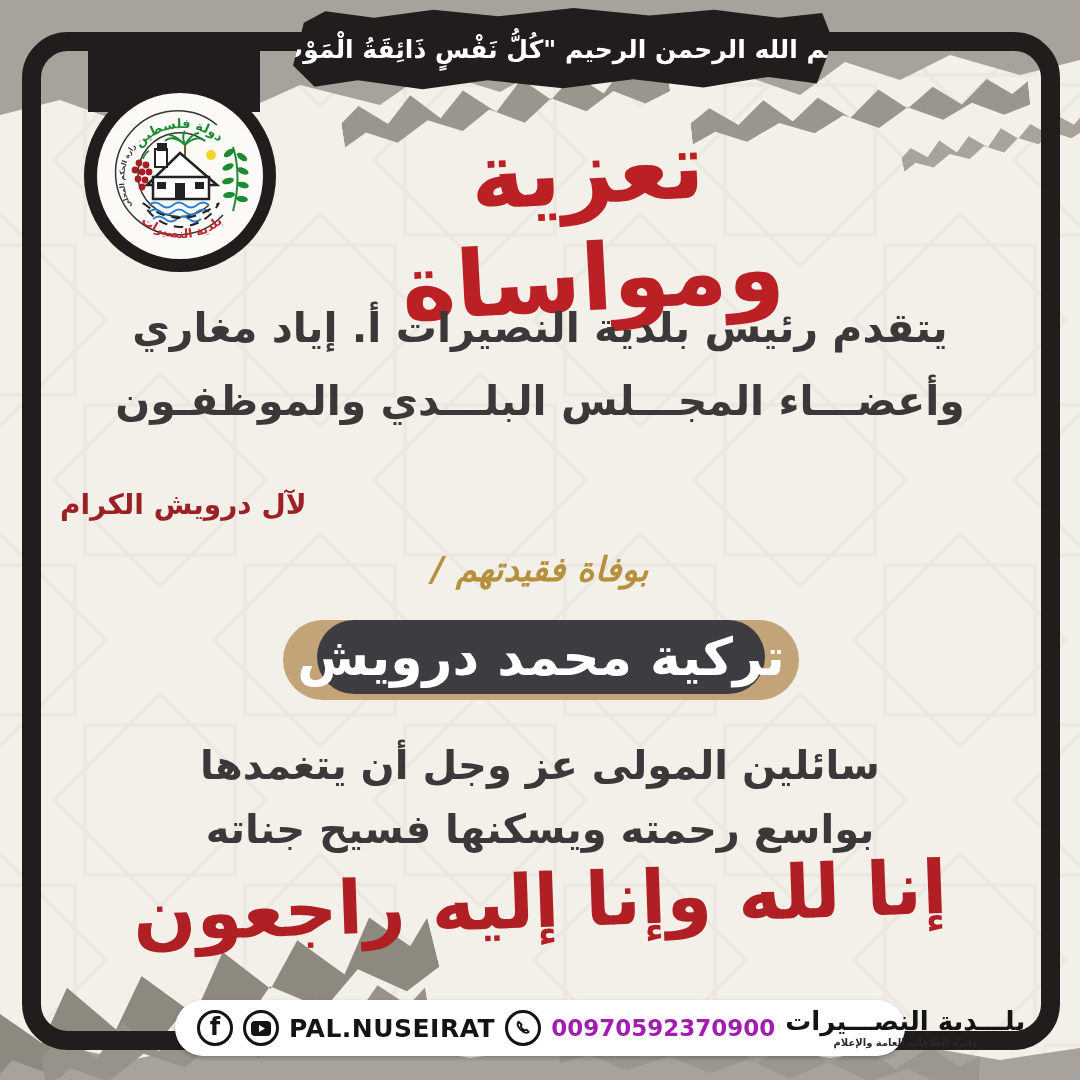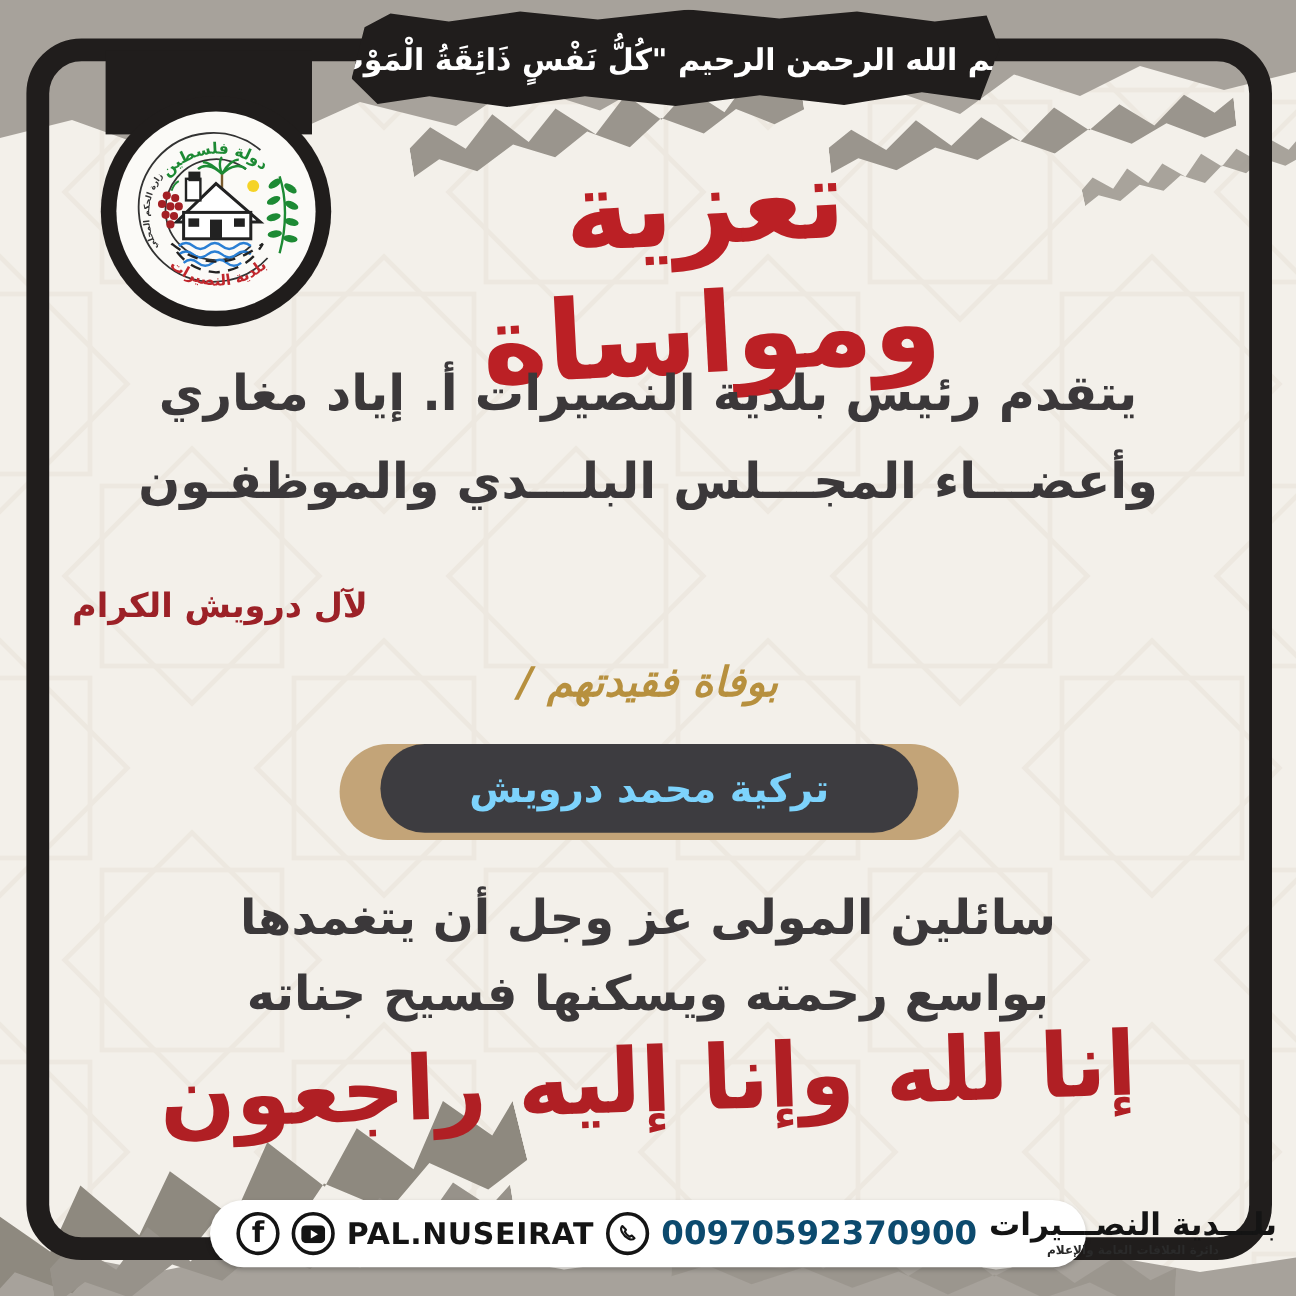--- a/index.html
+++ b/index.html
@@ -45,35 +45,35 @@
     color:#3b383a;font-size:41px;font-weight:bold;line-height:73px;}
   .family-line{left:60px;top:488px;width:960px;z-index:3;text-align:left;direction:rtl;
     color:#9c2127;font-size:28px;font-weight:bold;}
   .intro-line{left:60px;top:549px;width:960px;z-index:3;text-align:center;direction:rtl;
     color:#b7903e;font-size:34px;font-weight:bold;font-style:italic;}
   
   .pill-outer{left:283px;top:620px;width:516px;height:80px;background:#c3a478;
     border-radius:42px;z-index:3;display:flex;align-items:center;justify-content:center;}
   .pill-inner{width:448px;height:74px;background:#3d3c40;border-radius:40px;
     display:flex;align-items:center;justify-content:center;transform:translateY(-3px);}
-  .pill-inner span{color:#7dd3fc;font-size:32px;font-weight:bold;direction:rtl;white-space:nowrap;}
+  .pill-inner span{color:#ffffff;font-size:52px;font-weight:bold;direction:rtl;white-space:nowrap;}
   
   .prayer{left:60px;top:733px;width:960px;z-index:3;text-align:center;direction:rtl;
     color:#3b383a;font-size:40px;font-weight:bold;line-height:64px;}
   .istirja{left:60px;top:858px;width:960px;z-index:3;text-align:center;direction:rtl;
     color:#b01f24;font-size:74px;font-weight:bold;transform:rotate(-2deg);}
   
   .footer{left:175px;top:1000px;width:730px;height:56px;background:#fff;border-radius:30px;
     z-index:5;display:flex;align-items:center;padding:0 22px;box-sizing:border-box;
     gap:10px;box-shadow:0 2px 4px rgba(0,0,0,.25);}
   .icon-circle{width:36px;height:36px;border:3px solid #141414;border-radius:50%;
     display:flex;align-items:center;justify-content:center;box-sizing:border-box;flex:none;}
   .fb-f{font-weight:bold;font-size:24px;color:#141414;line-height:1;margin-top:-2px;}
   .handle{font-size:25px;font-weight:bold;color:#141414;letter-spacing:.5px;white-space:nowrap;text-align:center;}
-  .phone{font-size:27px;font-weight:bold;color:#0c4a6e;white-space:nowrap;}
+  .phone{font-size:23px;font-weight:bold;color:#a21caf;white-space:nowrap;}
   .muni-block{margin-right:auto;margin-left:0;text-align:center;direction:rtl;
     display:flex;flex-direction:column;justify-content:center;line-height:1.15;
     margin-left:auto;}
   .muni-name{font-size:26px;font-weight:bold;color:#141414;white-space:nowrap;}
   .muni-dept{font-size:10px;font-weight:bold;color:#2a2a2a;white-space:nowrap;}
 </style>
 </head>
 <body>
 
 <div class="canvas">

